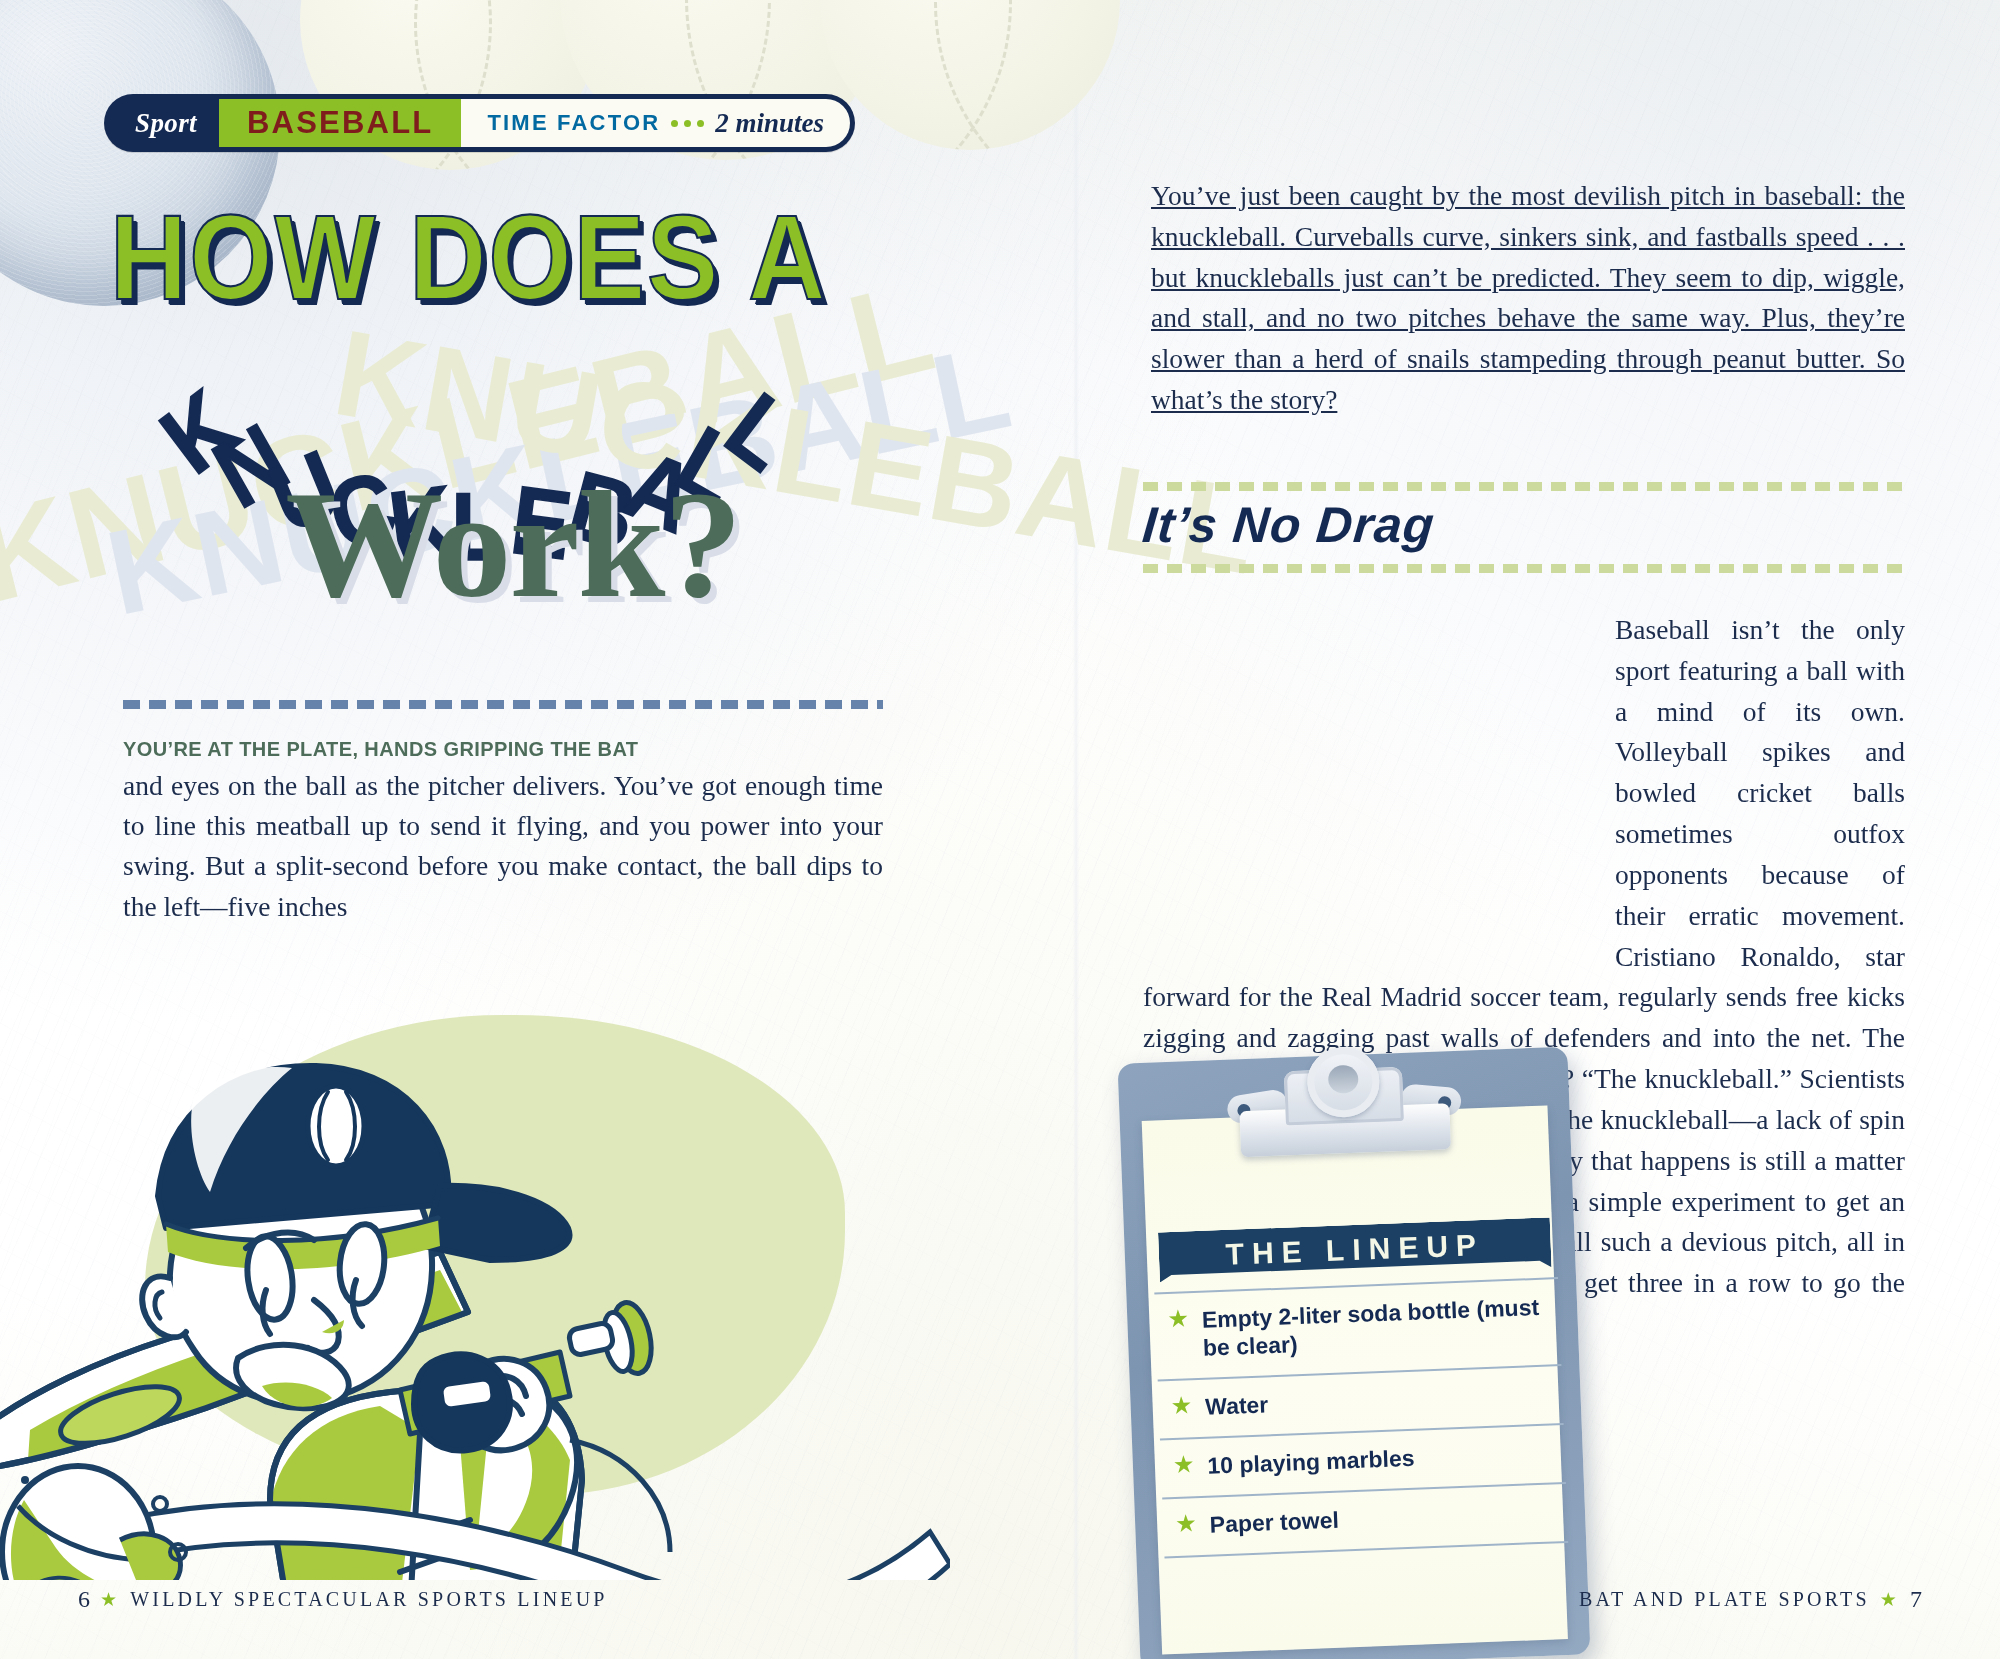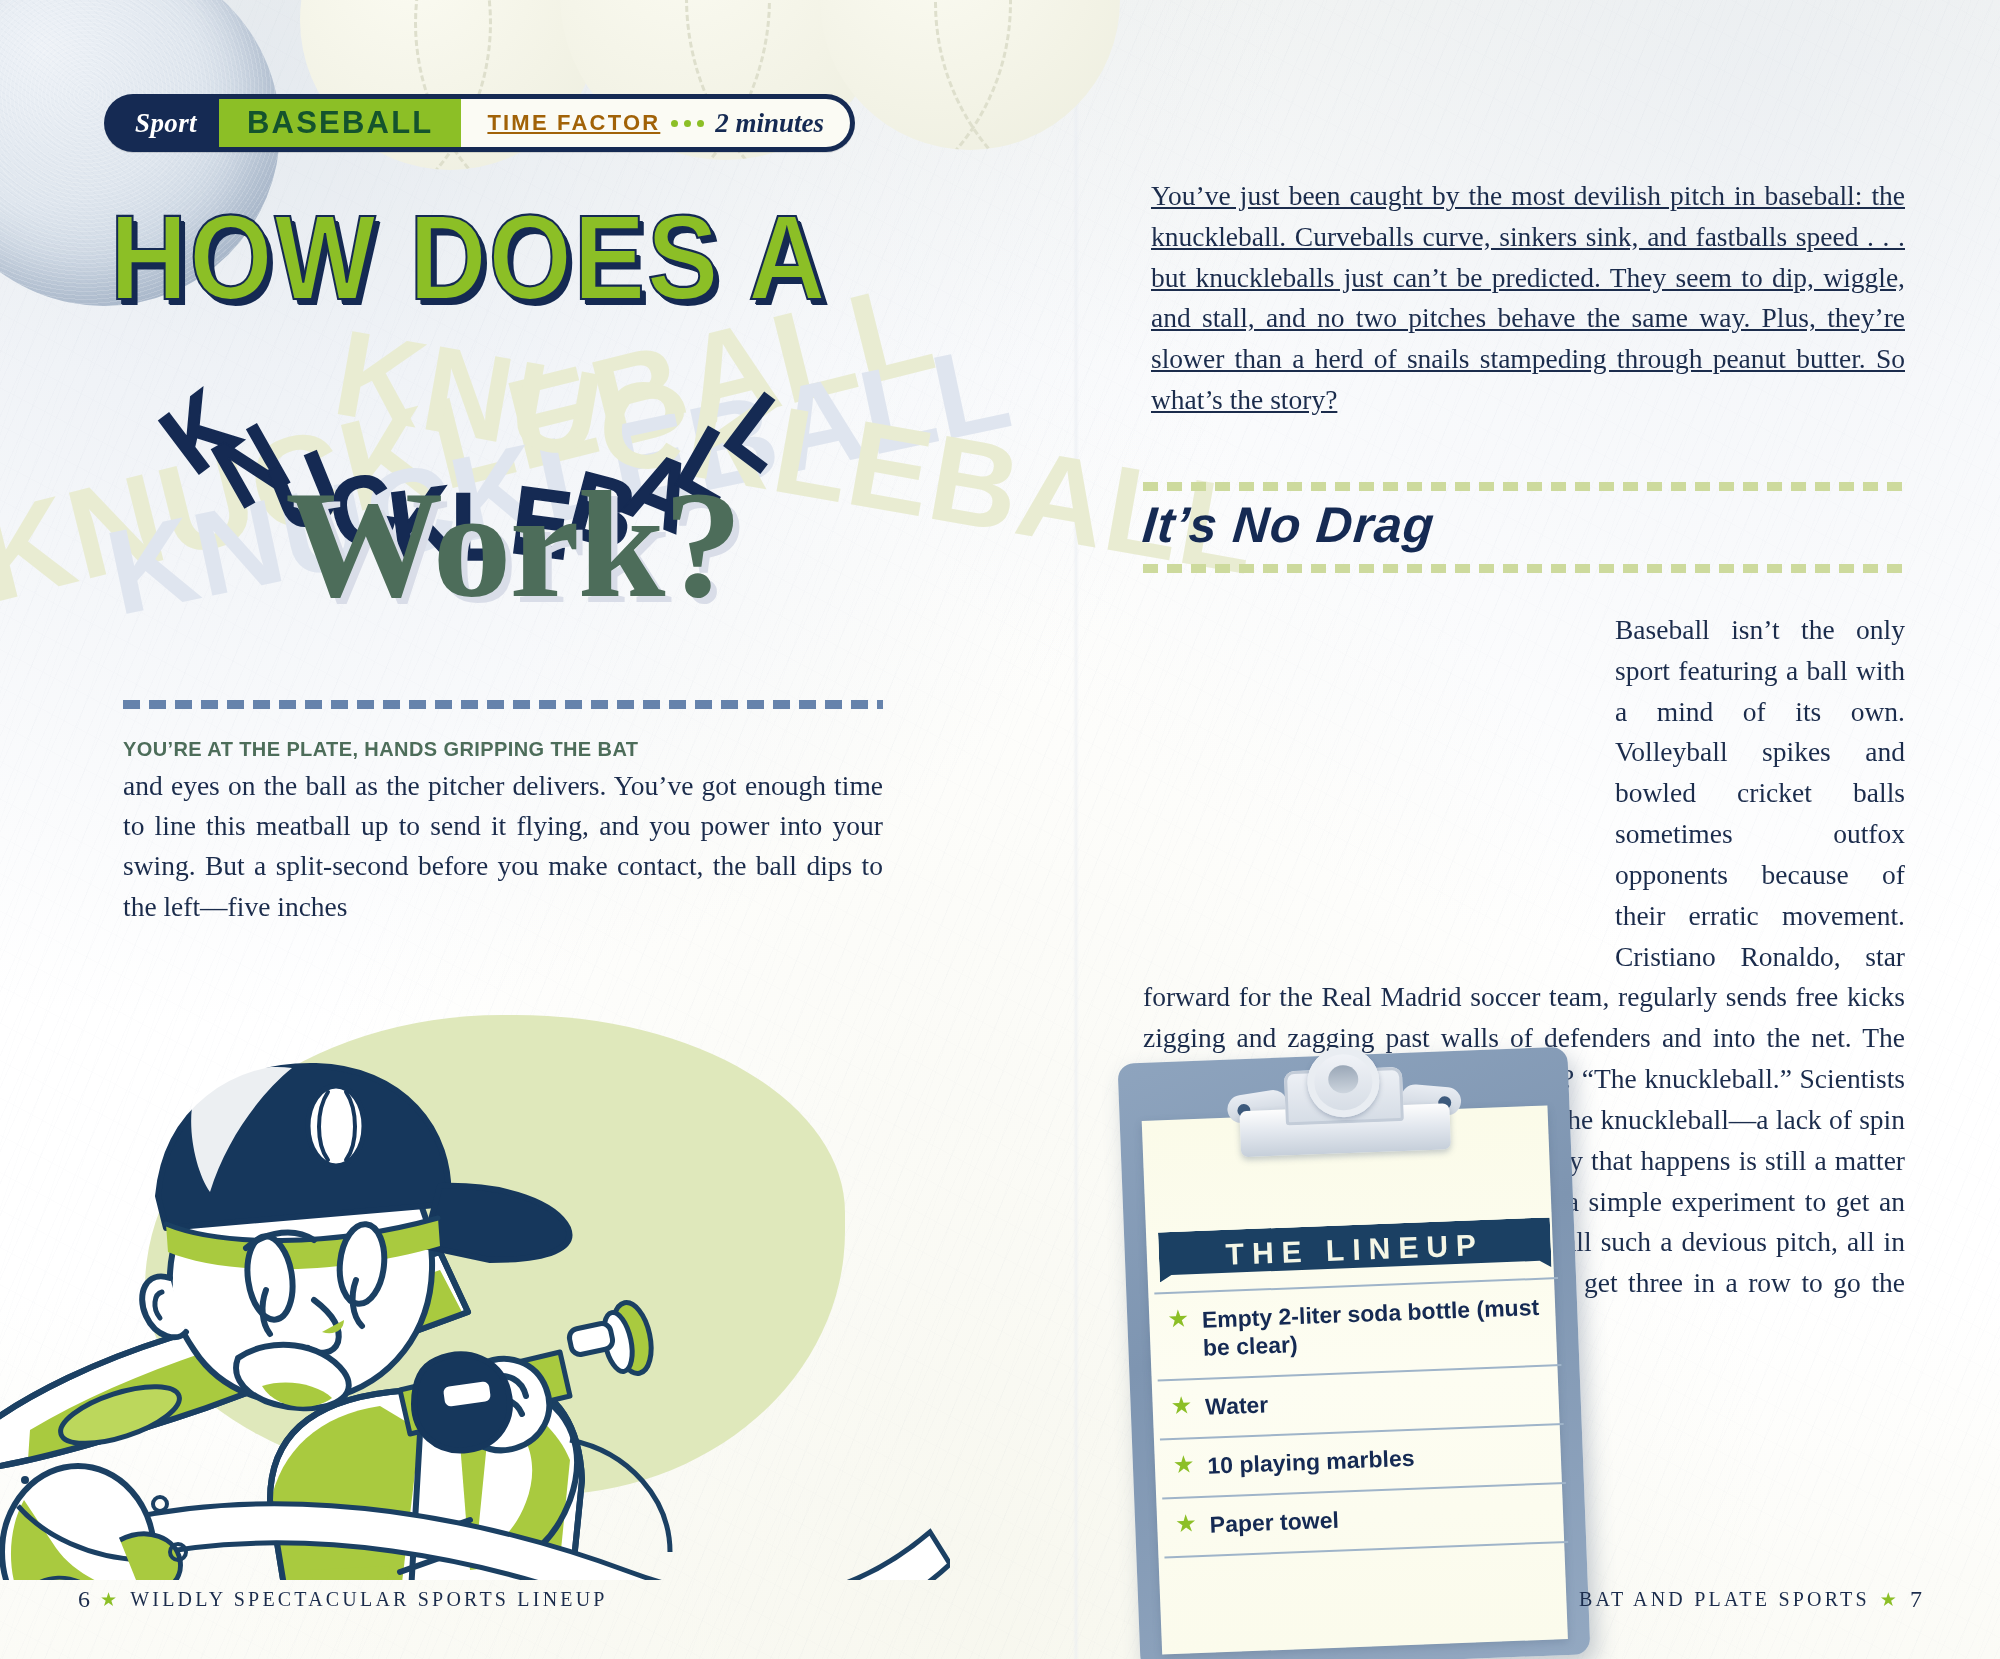--- a/index.html
+++ b/index.html
@@ -84,32 +84,32 @@
     box-shadow:0 1px 0 rgba(0,0,0,.12);
   }
   .badge-sport{
     display:flex; align-items:center; justify-content:center;
     padding:0 22px 0 26px; color:#ffffff;
     font-family:"Liberation Serif", serif; font-style:italic; font-weight:bold;
     font-size:27px; letter-spacing:.4px;
   }
   .badge-value{
     display:flex; align-items:center; justify-content:center;
-    background:#8cbf26; color:#14532d; padding:0 28px;
+    background:#8cbf26; color:#7f1d1d; padding:0 28px;
     font-family:"Liberation Sans", sans-serif; font-weight:bold;
     font-size:31px; letter-spacing:2.2px;
   }
   .badge-time{
     display:flex; align-items:center; gap:11px;
     background:#fbfbf4; border-radius:0 24px 24px 0;
     padding:0 26px 0 26px;
   }
   .badge-time-label{
-    color:#a16207; font-family:"Liberation Sans", sans-serif;
-    font-weight:bold; font-size:22px; letter-spacing:2.2px;text-decoration:underline;
+    color:#0369a1; font-family:"Liberation Sans", sans-serif;
+    font-weight:bold; font-size:22px; letter-spacing:2.2px;
   }
   .dots{ display:flex; gap:6px; align-items:center; }
   .dots i{ width:7px; height:7px; border-radius:50%; background:#8cbf26; display:block; }
   .badge-time-value{
     color:#152a53; font-family:"Liberation Serif", serif;
     font-style:italic; font-weight:bold; font-size:27px;
   }
 
   
   .left-page{ position:relative; width:1075px; height:100%; }

